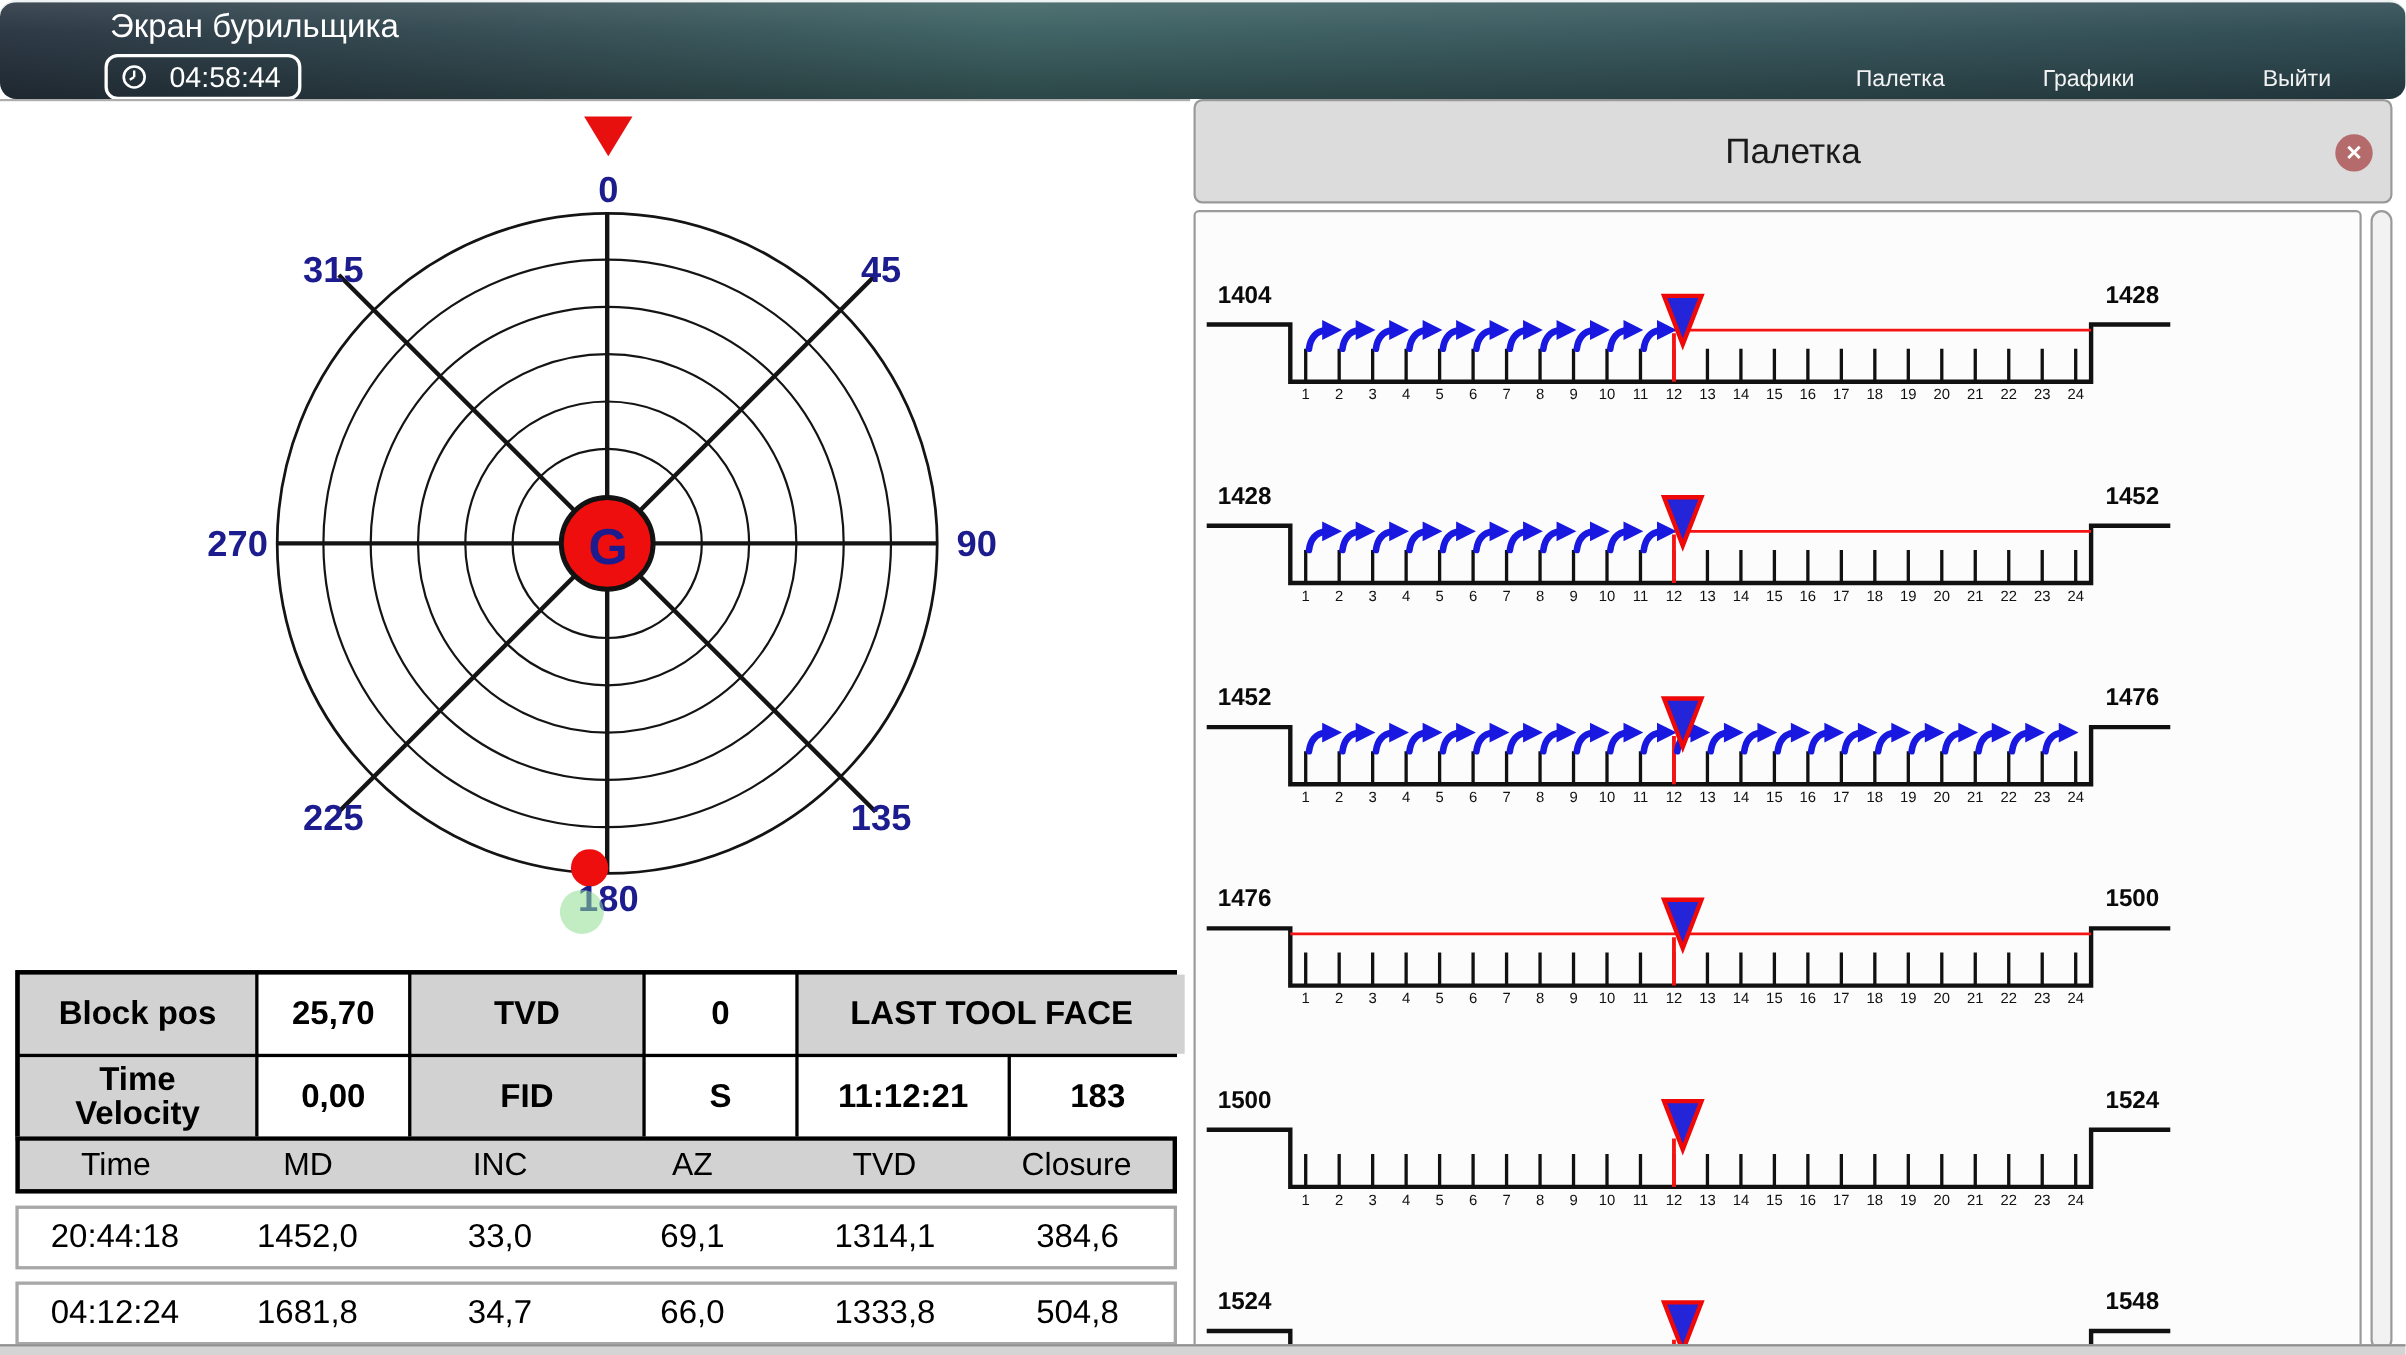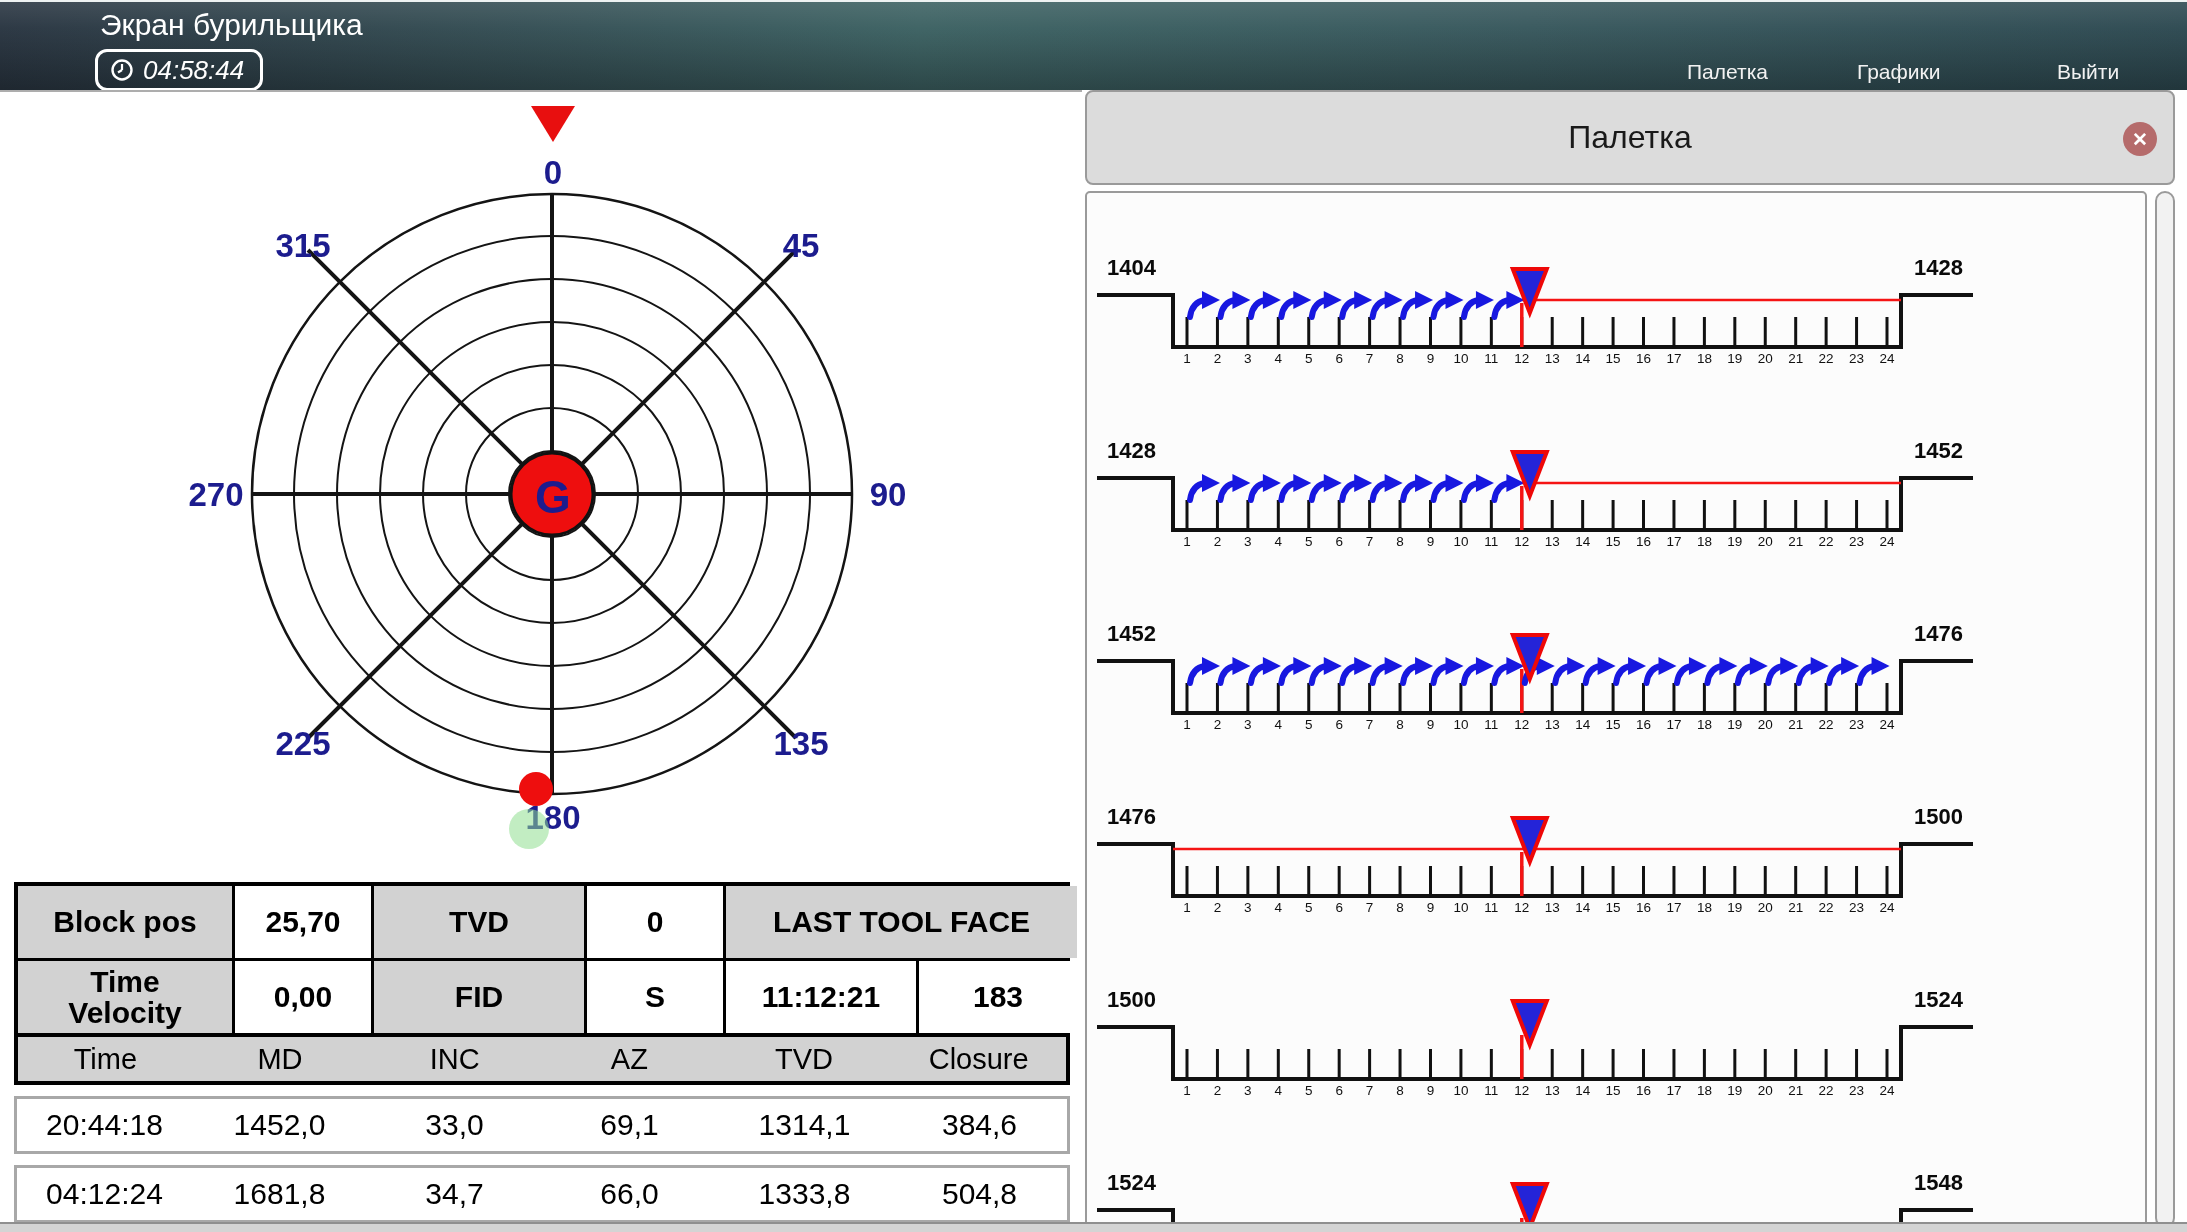--- a/index.html
+++ b/index.html
@@ -6,26 +6,26 @@
   body{
     width:2187px;height:1232px;position:relative;overflow:hidden;
     background:#ffffff;font-family:"Liberation Sans",sans-serif;
   }
   
   .header{
     position:absolute;left:0;top:0;width:2187px;height:90px;
     background-image:
       linear-gradient(180deg, rgba(255,255,255,0.10) 0%, rgba(255,255,255,0.02) 30%, rgba(0,0,0,0.28) 100%),
       linear-gradient(90deg,#2a3642 0%,#3d6263 42%,#38585d 70%,#2e4a52 100%);
-    border-top:2px solid #eef2f2;box-sizing:border-box;
+    border-top:2px solid #eef2f2;box-sizing:border-box;border-radius:15px;
   }
   .app-title{position:absolute;left:100px;top:6px;color:#ffffff;font-size:30px;}
   .clock-pill{
     position:absolute;left:95px;top:47px;height:36px;padding:0 16px 0 12px;
-    border:3px solid #ffffff;border-radius:12px;display:flex;align-items:center;gap:9px;color:#fff;font-style:italic;
+    border:3px solid #ffffff;border-radius:12px;display:flex;align-items:center;gap:20px;color:#fff;
   }
   .clock-pill .t{font-size:26px;color:#ffffff;}
   .menu-item{position:absolute;bottom:6px;color:#f2f2f2;font-size:21px;cursor:pointer;}
   .mi-1{left:1687px;} .mi-2{left:1857px;} .mi-3{left:2057px;margin-top:16px;}
   
   .main{
     position:absolute;left:0;top:90px;width:1082px;height:1134px;
     background:#ffffff;border-top:2px solid #adadad;box-sizing:border-box;
   }
   .compass-svg{position:absolute;left:0;top:0;}

